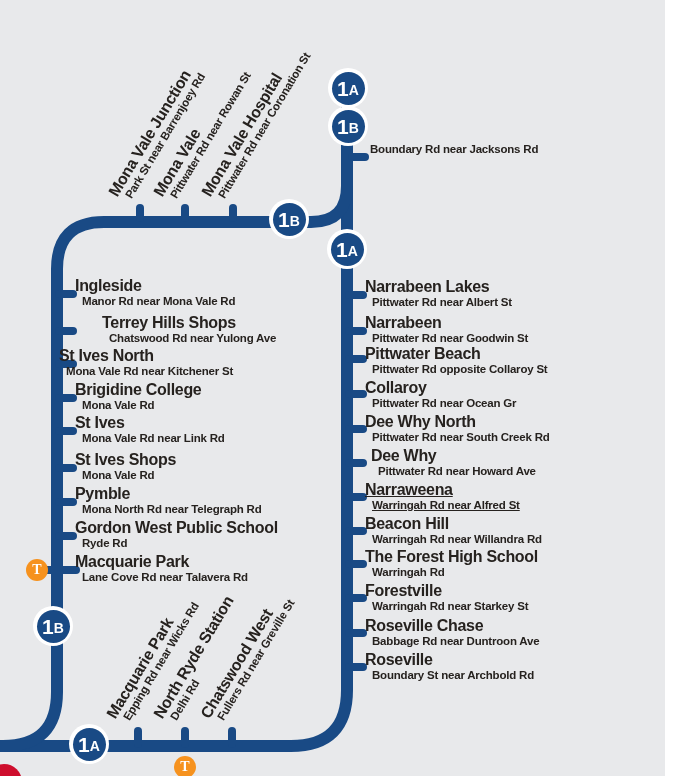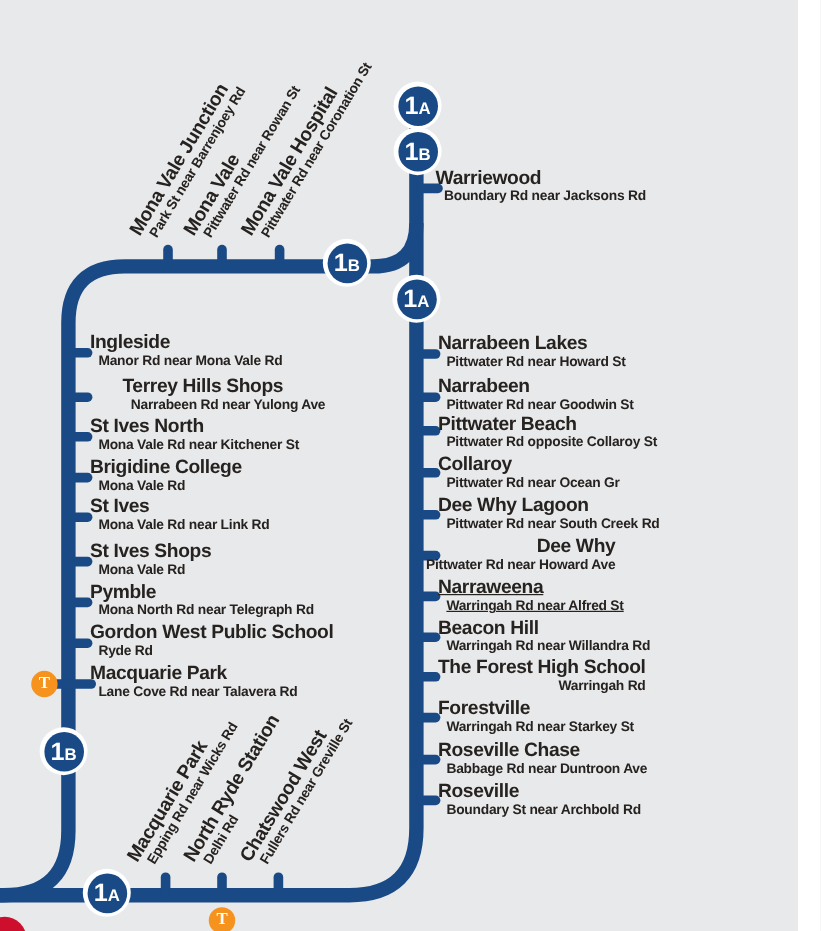--- a/index.html
+++ b/index.html
@@ -87,33 +87,32 @@
 <div class="diag" style="left:176px;top:176px;">
   <div class="stop-name">Mona Vale</div>
   <div class="stop-road">Pittwater Rd near Rowan St</div>
 </div>
 <div class="diag" style="left:224px;top:176px;">
   <div class="stop-name">Mona Vale Hospital</div>
   <div class="stop-road">Pittwater Rd near Coronation St</div>
 </div>
 
 <div class="stop" style="left:363px;top:141px;">
-  <div class="stop-name">Warriewood</div>
   <div class="stop-road">Boundary Rd near Jacksons Rd</div>
 </div>
 
 <div class="stop" style="left:75px;top:278px;">
   <div class="stop-name">Ingleside</div>
   <div class="stop-road">Manor Rd near Mona Vale Rd</div>
 </div>
 <div class="stop" style="left:75px;top:315px;margin-left:27px;">
   <div class="stop-name">Terrey Hills Shops</div>
-  <div class="stop-road">Narrabeen Rd near Yulong Ave</div>
-</div>
-<div class="stop" style="left:75px;top:348px;">
+  <div class="stop-road">Chatswood Rd near Yulong Ave</div>
+</div>
+<div class="stop" style="left:59px;top:348px;">
   <div class="stop-name">St Ives North</div>
   <div class="stop-road">Mona Vale Rd near Kitchener St</div>
 </div>
 <div class="stop" style="left:75px;top:382px;">
   <div class="stop-name">Brigidine College</div>
   <div class="stop-road">Mona Vale Rd</div>
 </div>
 <div class="stop" style="left:75px;top:415px;">
   <div class="stop-name">St Ives</div>
   <div class="stop-road">Mona Vale Rd near Link Rd</div>
@@ -130,51 +129,51 @@
   <div class="stop-name">Gordon West Public School</div>
   <div class="stop-road">Ryde Rd</div>
 </div>
 <div class="stop" style="left:75px;top:554px;">
   <div class="stop-name">Macquarie Park</div>
   <div class="stop-road">Lane Cove Rd near Talavera Rd</div>
 </div>
 
 <div class="stop" style="left:365px;top:279px;">
   <div class="stop-name">Narrabeen Lakes</div>
-  <div class="stop-road">Pittwater Rd near Howard St</div>
+  <div class="stop-road">Pittwater Rd near Albert St</div>
 </div>
 <div class="stop" style="left:365px;top:315px;">
   <div class="stop-name">Narrabeen</div>
   <div class="stop-road">Pittwater Rd near Goodwin St</div>
 </div>
 <div class="stop" style="left:365px;top:346px;">
   <div class="stop-name">Pittwater Beach</div>
   <div class="stop-road">Pittwater Rd opposite Collaroy St</div>
 </div>
 <div class="stop" style="left:365px;top:380px;">
   <div class="stop-name">Collaroy</div>
   <div class="stop-road">Pittwater Rd near Ocean Gr</div>
 </div>
 <div class="stop" style="left:365px;top:414px;">
-  <div class="stop-name">Dee Why Lagoon</div>
+  <div class="stop-name">Dee Why North</div>
   <div class="stop-road">Pittwater Rd near South Creek Rd</div>
 </div>
-<div class="stop" style="left:348px;top:448px;text-align:right;">
+<div class="stop" style="left:371px;top:448px;">
   <div class="stop-name">Dee Why</div>
   <div class="stop-road">Pittwater Rd near Howard Ave</div>
 </div>
 <div class="stop" style="left:365px;top:482px;text-decoration:underline;">
   <div class="stop-name">Narraweena</div>
   <div class="stop-road">Warringah Rd near Alfred St</div>
 </div>
 <div class="stop" style="left:365px;top:516px;">
   <div class="stop-name">Beacon Hill</div>
   <div class="stop-road">Warringah Rd near Willandra Rd</div>
 </div>
-<div class="stop" style="left:365px;top:549px;text-align:right;">
+<div class="stop" style="left:365px;top:549px;">
   <div class="stop-name">The Forest High School</div>
   <div class="stop-road">Warringah Rd</div>
 </div>
 <div class="stop" style="left:365px;top:583px;">
   <div class="stop-name">Forestville</div>
   <div class="stop-road">Warringah Rd near Starkey St</div>
 </div>
 <div class="stop" style="left:365px;top:618px;">
   <div class="stop-name">Roseville Chase</div>
   <div class="stop-road">Babbage Rd near Duntroon Ave</div>

